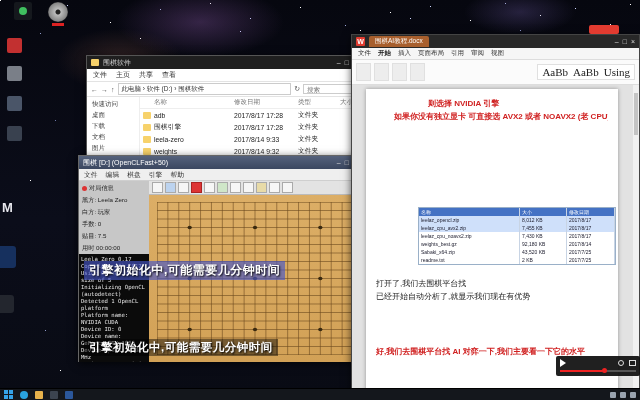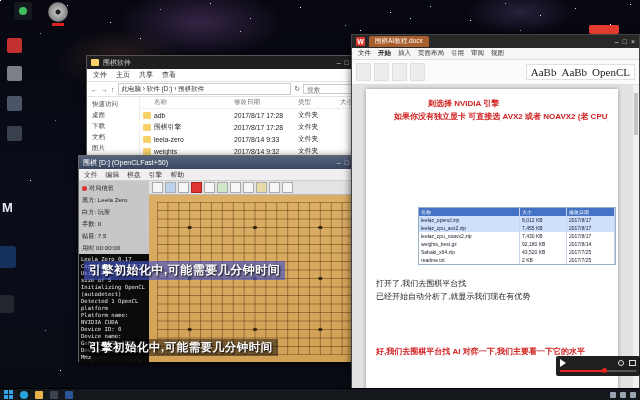--- a/index.html
+++ b/index.html
@@ -386,21 +386,21 @@
         <span>视图</span>
       </div>
     <div class="dribbon">
       <div class="rb"></div>
       <div class="rb"></div>
       <div class="rb"></div>
       <div class="rb"></div>
       <div class="stylebox" id="dstyles">
           <span>AaBb</span>
           <span>AaBb</span>
-          <span>OpenCL</span>
+          <span>Using</span>
         </div>
     </div>
     <div class="dcanvas">
       <div class="page">
         <p class="p red ind1">则选择 NVIDIA 引擎</p>
         <p class="p red ind2">如果你没有独立显卡 可直接选 AVX2 或者 NOAVX2 (老 CPU)</p>
         <div class="dtable" id="dtable">
             <div class="trh">
               <span class="tc0">名称</span>
               <span class="tc1">大小</span>

